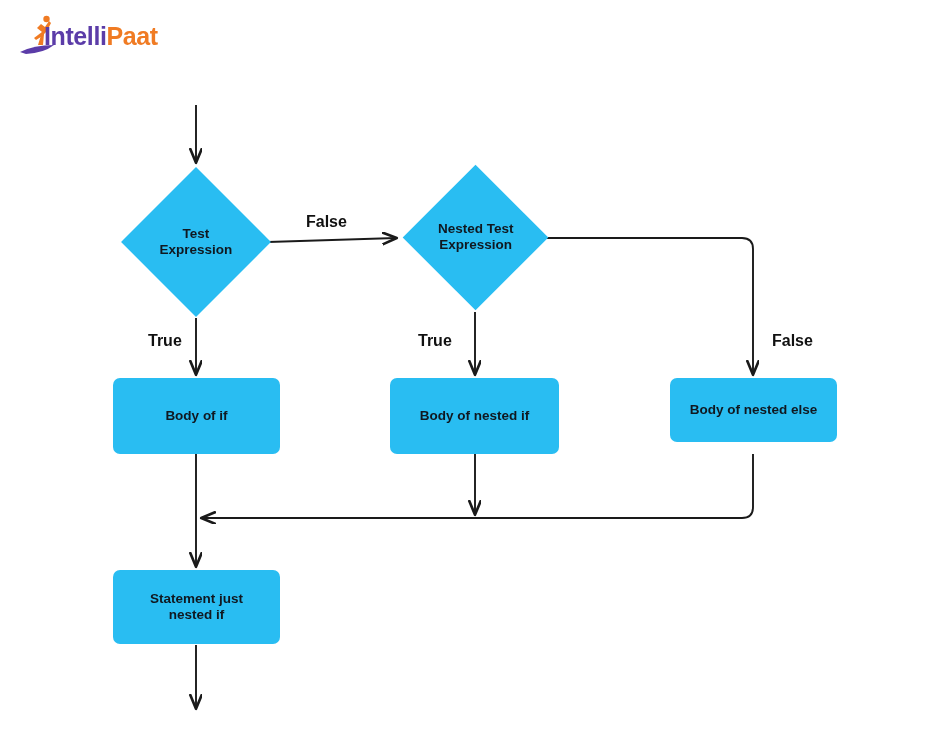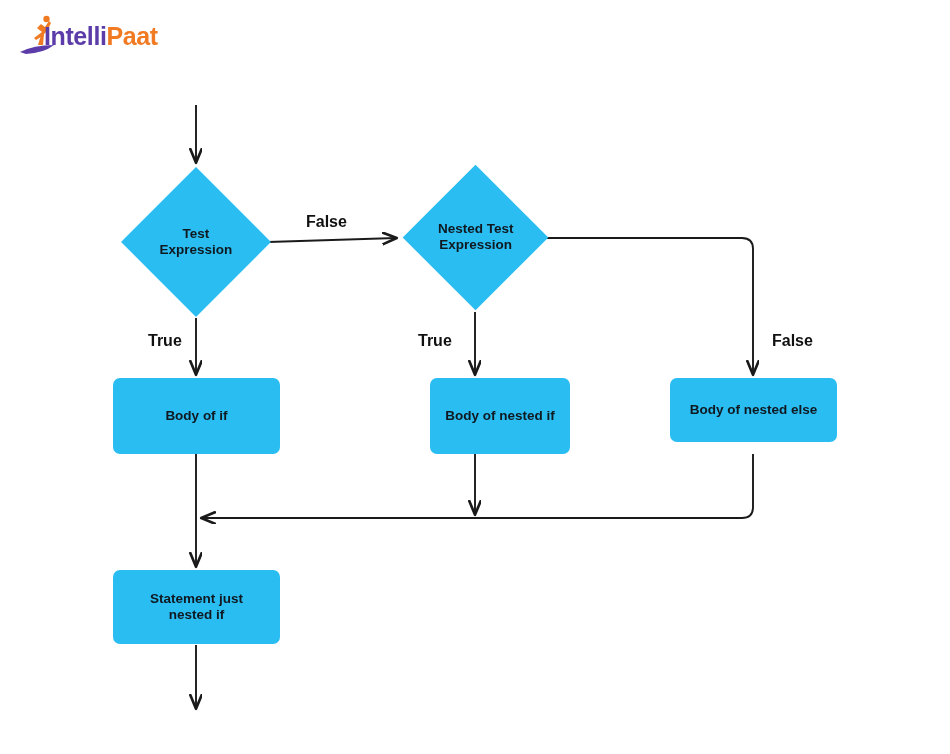--- a/index.html
+++ b/index.html
@@ -94,21 +94,21 @@
   #node-test-expression {
     left: 143px; top: 189px; width: 106px; height: 106px;
   }
   #node-nested-test-expression {
     left: 424px; top: 186px; width: 103px; height: 103px;
   }
   #node-body-of-if {
     left: 113px; top: 378px; width: 167px; height: 76px;
   }
   #node-body-of-nested-if {
-    left: 390px; top: 378px; width: 140px; height: 76px; margin-left: 40px;
+    left: 390px; top: 378px; width: 169px; height: 76px;
   }
   #node-body-of-nested-else {
     left: 670px; top: 378px; width: 167px; height: 64px;
   }
   #node-statement-below-if {
     left: 113px; top: 570px; width: 167px; height: 74px;
   }
 
   
   .edge-label {

